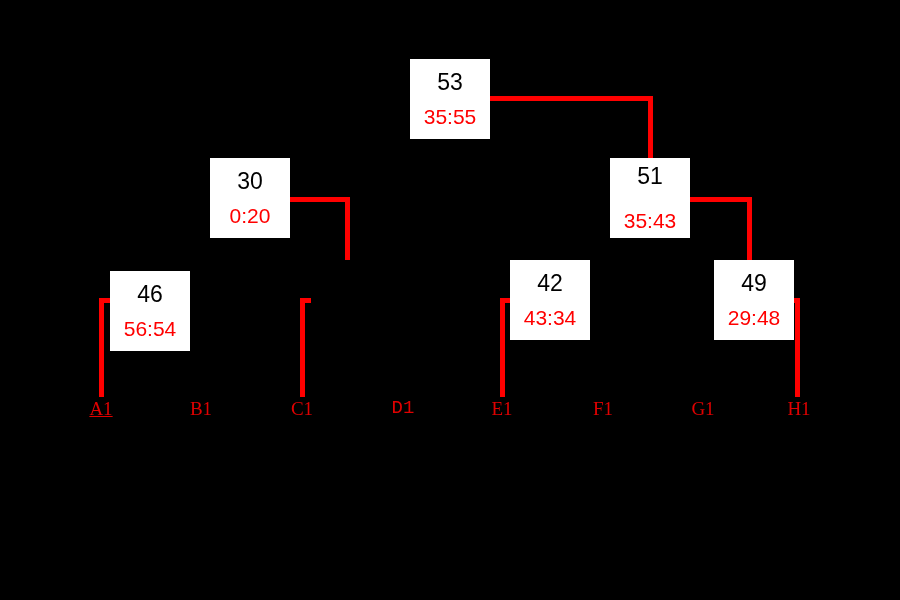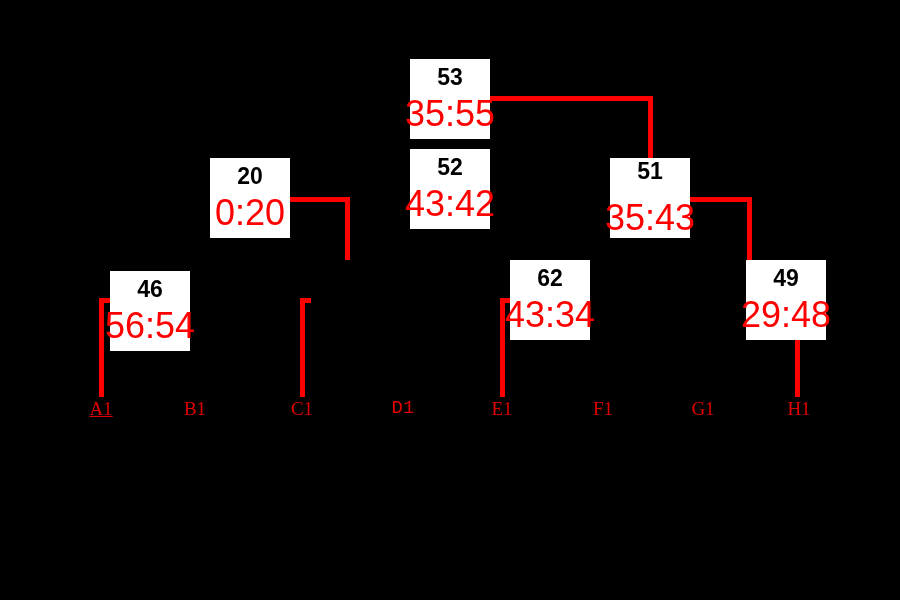--- a/index.html
+++ b/index.html
@@ -45,50 +45,50 @@
     background: var(--color-box_bg, #ffffff);
     display: flex;
     flex-direction: column;
     align-items: center;
     justify-content: space-evenly;
     text-align: center;
   }
   .box .num {
     color: var(--color-match_number, #000000);
     font-size: 23px;
-    font-weight: bold;
+    font-weight: normal;
     line-height: 1;
   }
   .box .time {
     color: var(--color-match_time, #ff0000);
-    font-size: 36px;
+    font-size: 21px;
     line-height: 1;
     white-space: nowrap;
   }
   .box-53 { left: 410px; top:  59px; }
   .box-52 { left: 410px; top: 149px; }
   .box-50 { left: 210px; top: 158px; }
   .box-51 { left: 610px; top: 158px; gap: 16px; }
   .box-46 { left: 110px; top: 271px; }
   .box-47 { left: 310px; top: 260px; }
   .box-48 { left: 510px; top: 260px; }
-  .box-49 { left: 746px; top: 260px; }
+  .box-49 { left: 714px; top: 260px; }
   
   .slot {
     position: absolute;
     top: 399px;
     transform: translateX(-50%);
     color: var(--color-slot_label, #e00000);
     font-family: "Liberation Serif", serif;
     font-size: 19px;
     line-height: 1;
     white-space: nowrap;
   }
   .slot-a { left: 101px; text-decoration: underline; }
-  .slot-b { left: 195px; font-family: Liberation Serif, serif; }
+  .slot-b { left: 201px; font-family: Liberation Serif, serif; }
   .slot-c { left: 302px; }
   .slot-d { left: 403px; font-family: Liberation Mono, monospace; }
   .slot-e { left: 502px; }
   .slot-f { left: 603px; }
   .slot-g { left: 703px; }
   .slot-h { left: 799px; }
 </style>
 </head>
 <body>
 
@@ -106,38 +106,34 @@
   <div class="seg c5v"></div>
   <div class="seg c6h"></div>
   <div class="seg c6v"></div>
   <div class="seg c7h"></div>
   <div class="seg c7v"></div>
 
   <div class="box box-53">
     <div class="num">53</div>
     <div class="time">35:55</div>
   </div>
-  <div class="box box-52">
-    <div class="num">52</div>
-    <div class="time">43:42</div>
-  </div>
   <div class="box box-50">
-    <div class="num">20</div>
+    <div class="num">30</div>
     <div class="time">0:20</div>
   </div>
   <div class="box box-51">
     <div class="num">51</div>
     <div class="time">35:43</div>
   </div>
   <div class="box box-46">
     <div class="num">46</div>
     <div class="time">56:54</div>
   </div>
   <div class="box box-48">
-    <div class="num">62</div>
+    <div class="num">42</div>
     <div class="time">43:34</div>
   </div>
   <div class="box box-49">
     <div class="num">49</div>
     <div class="time">29:48</div>
   </div>
 
   <div class="slot slot-a">A1</div>
   <div class="slot slot-b">B1</div>
   <div class="slot slot-c">C1</div>

